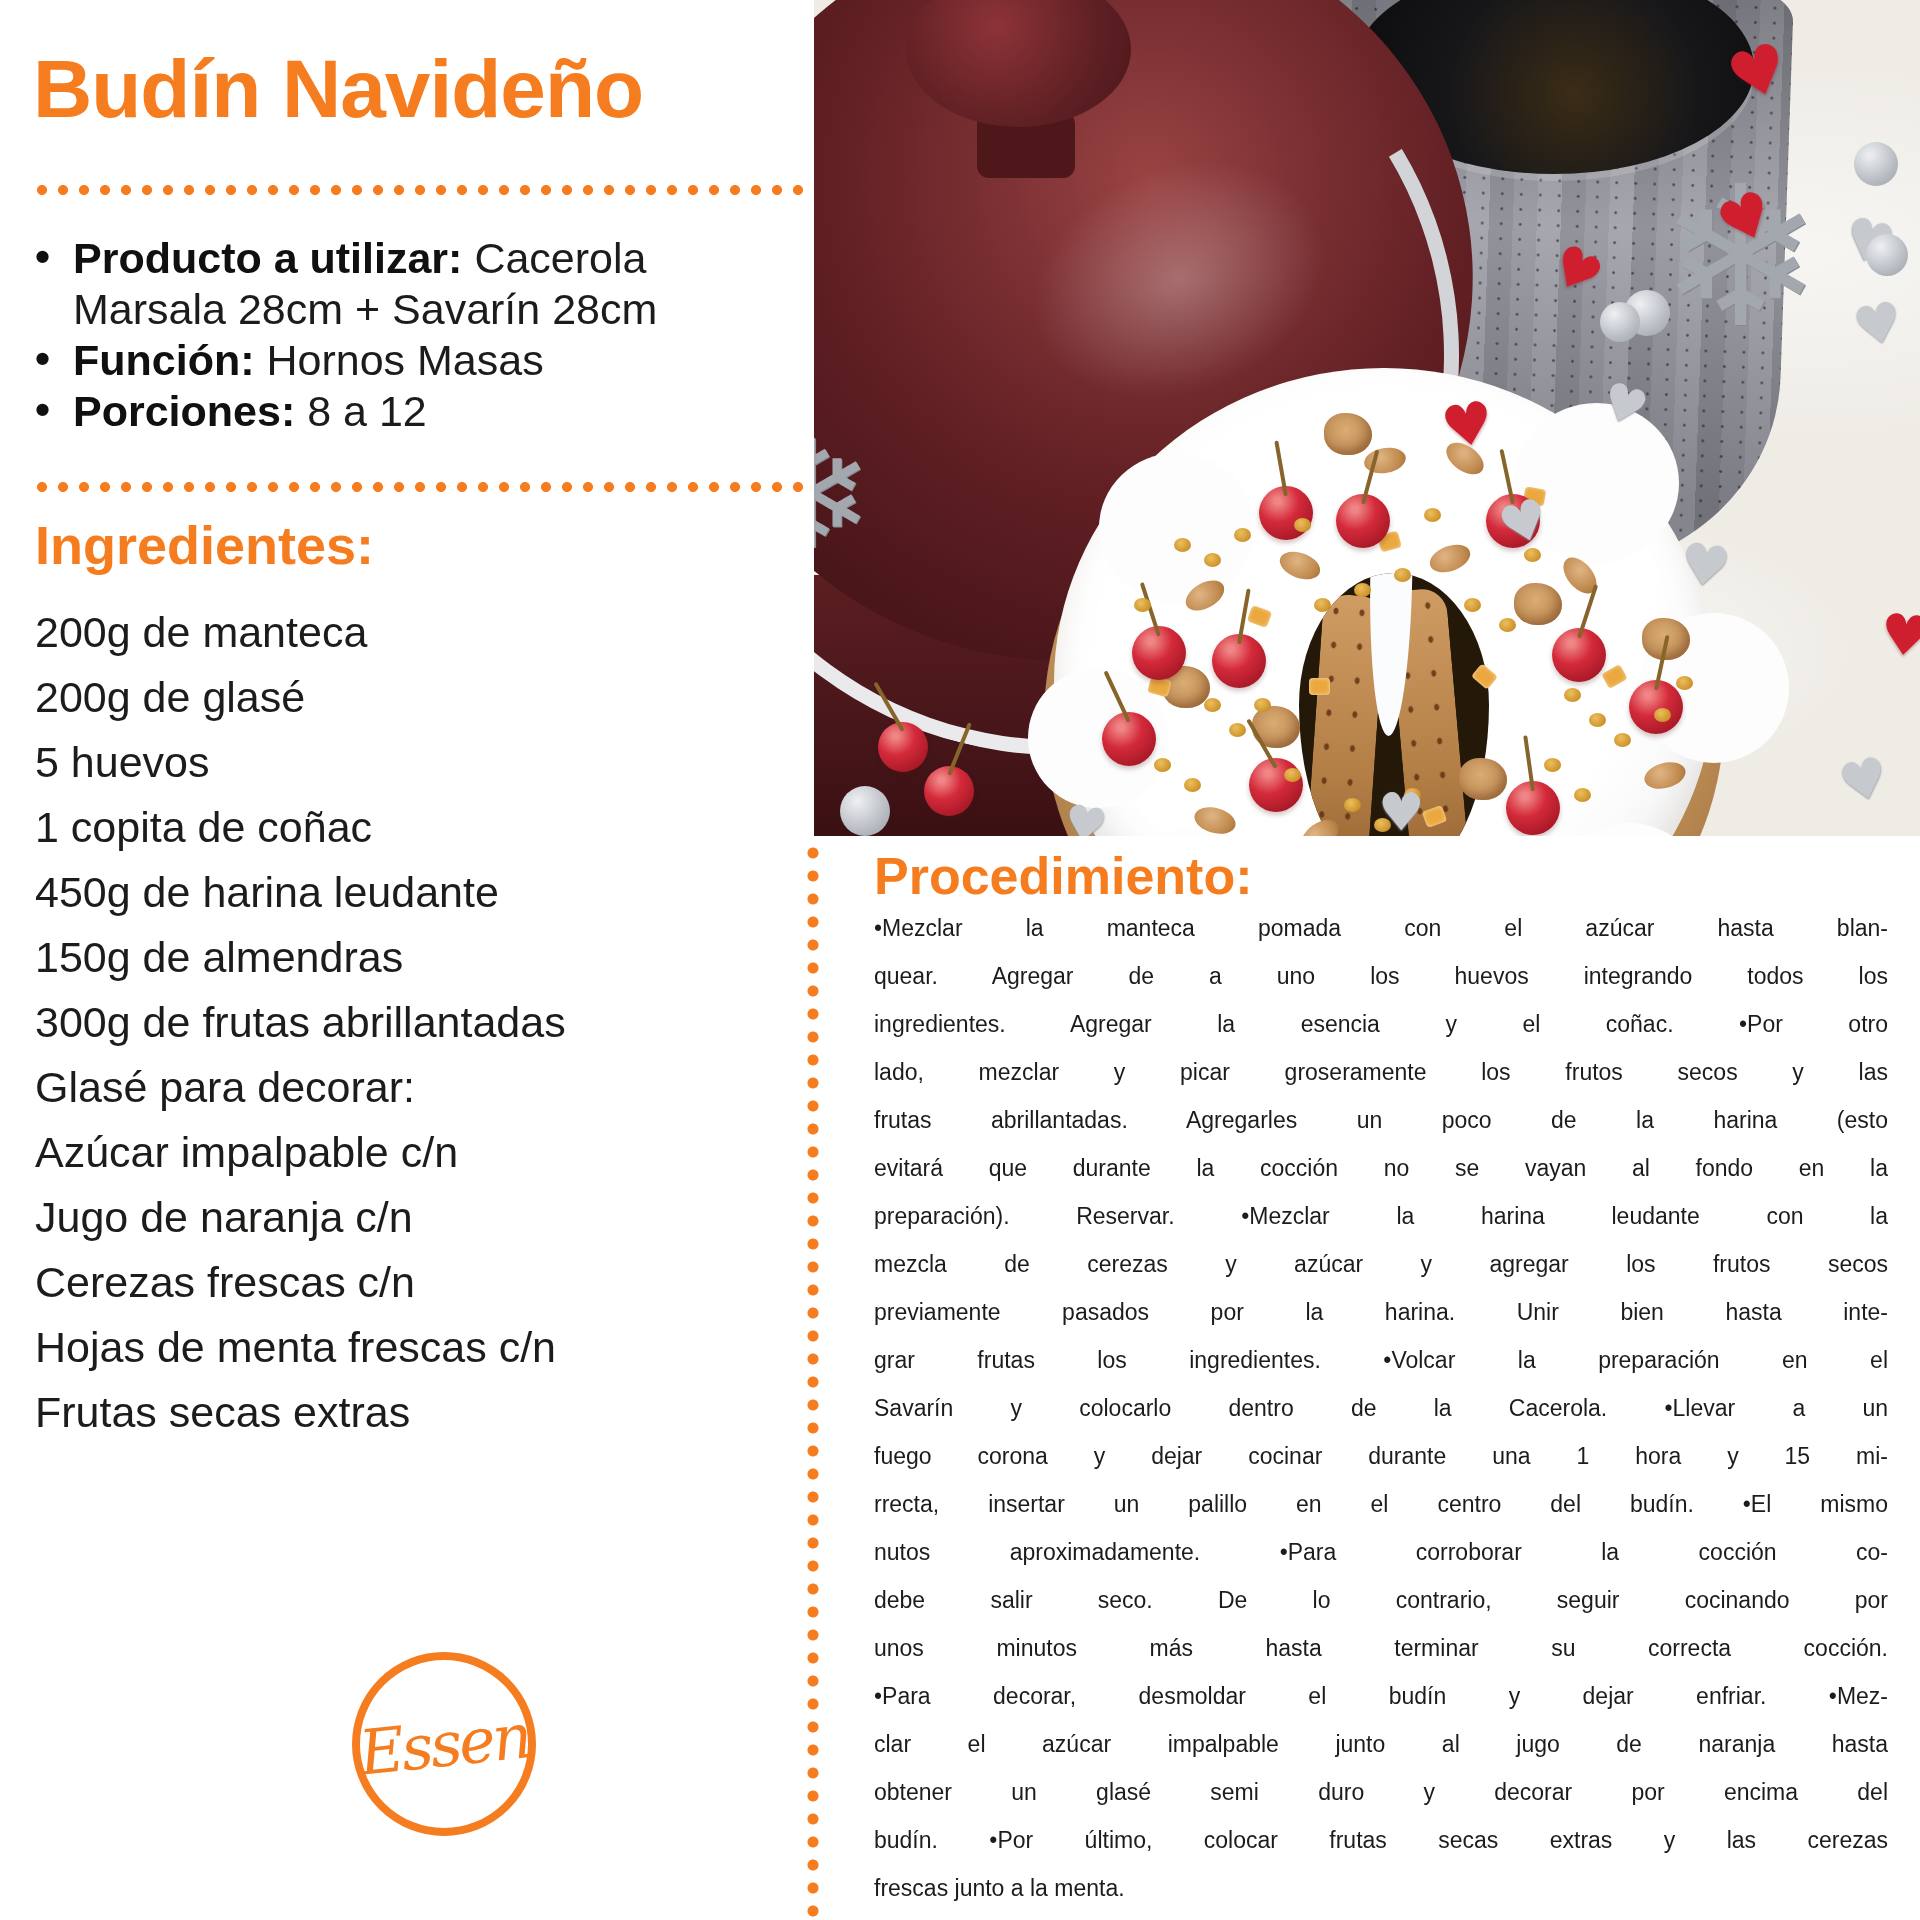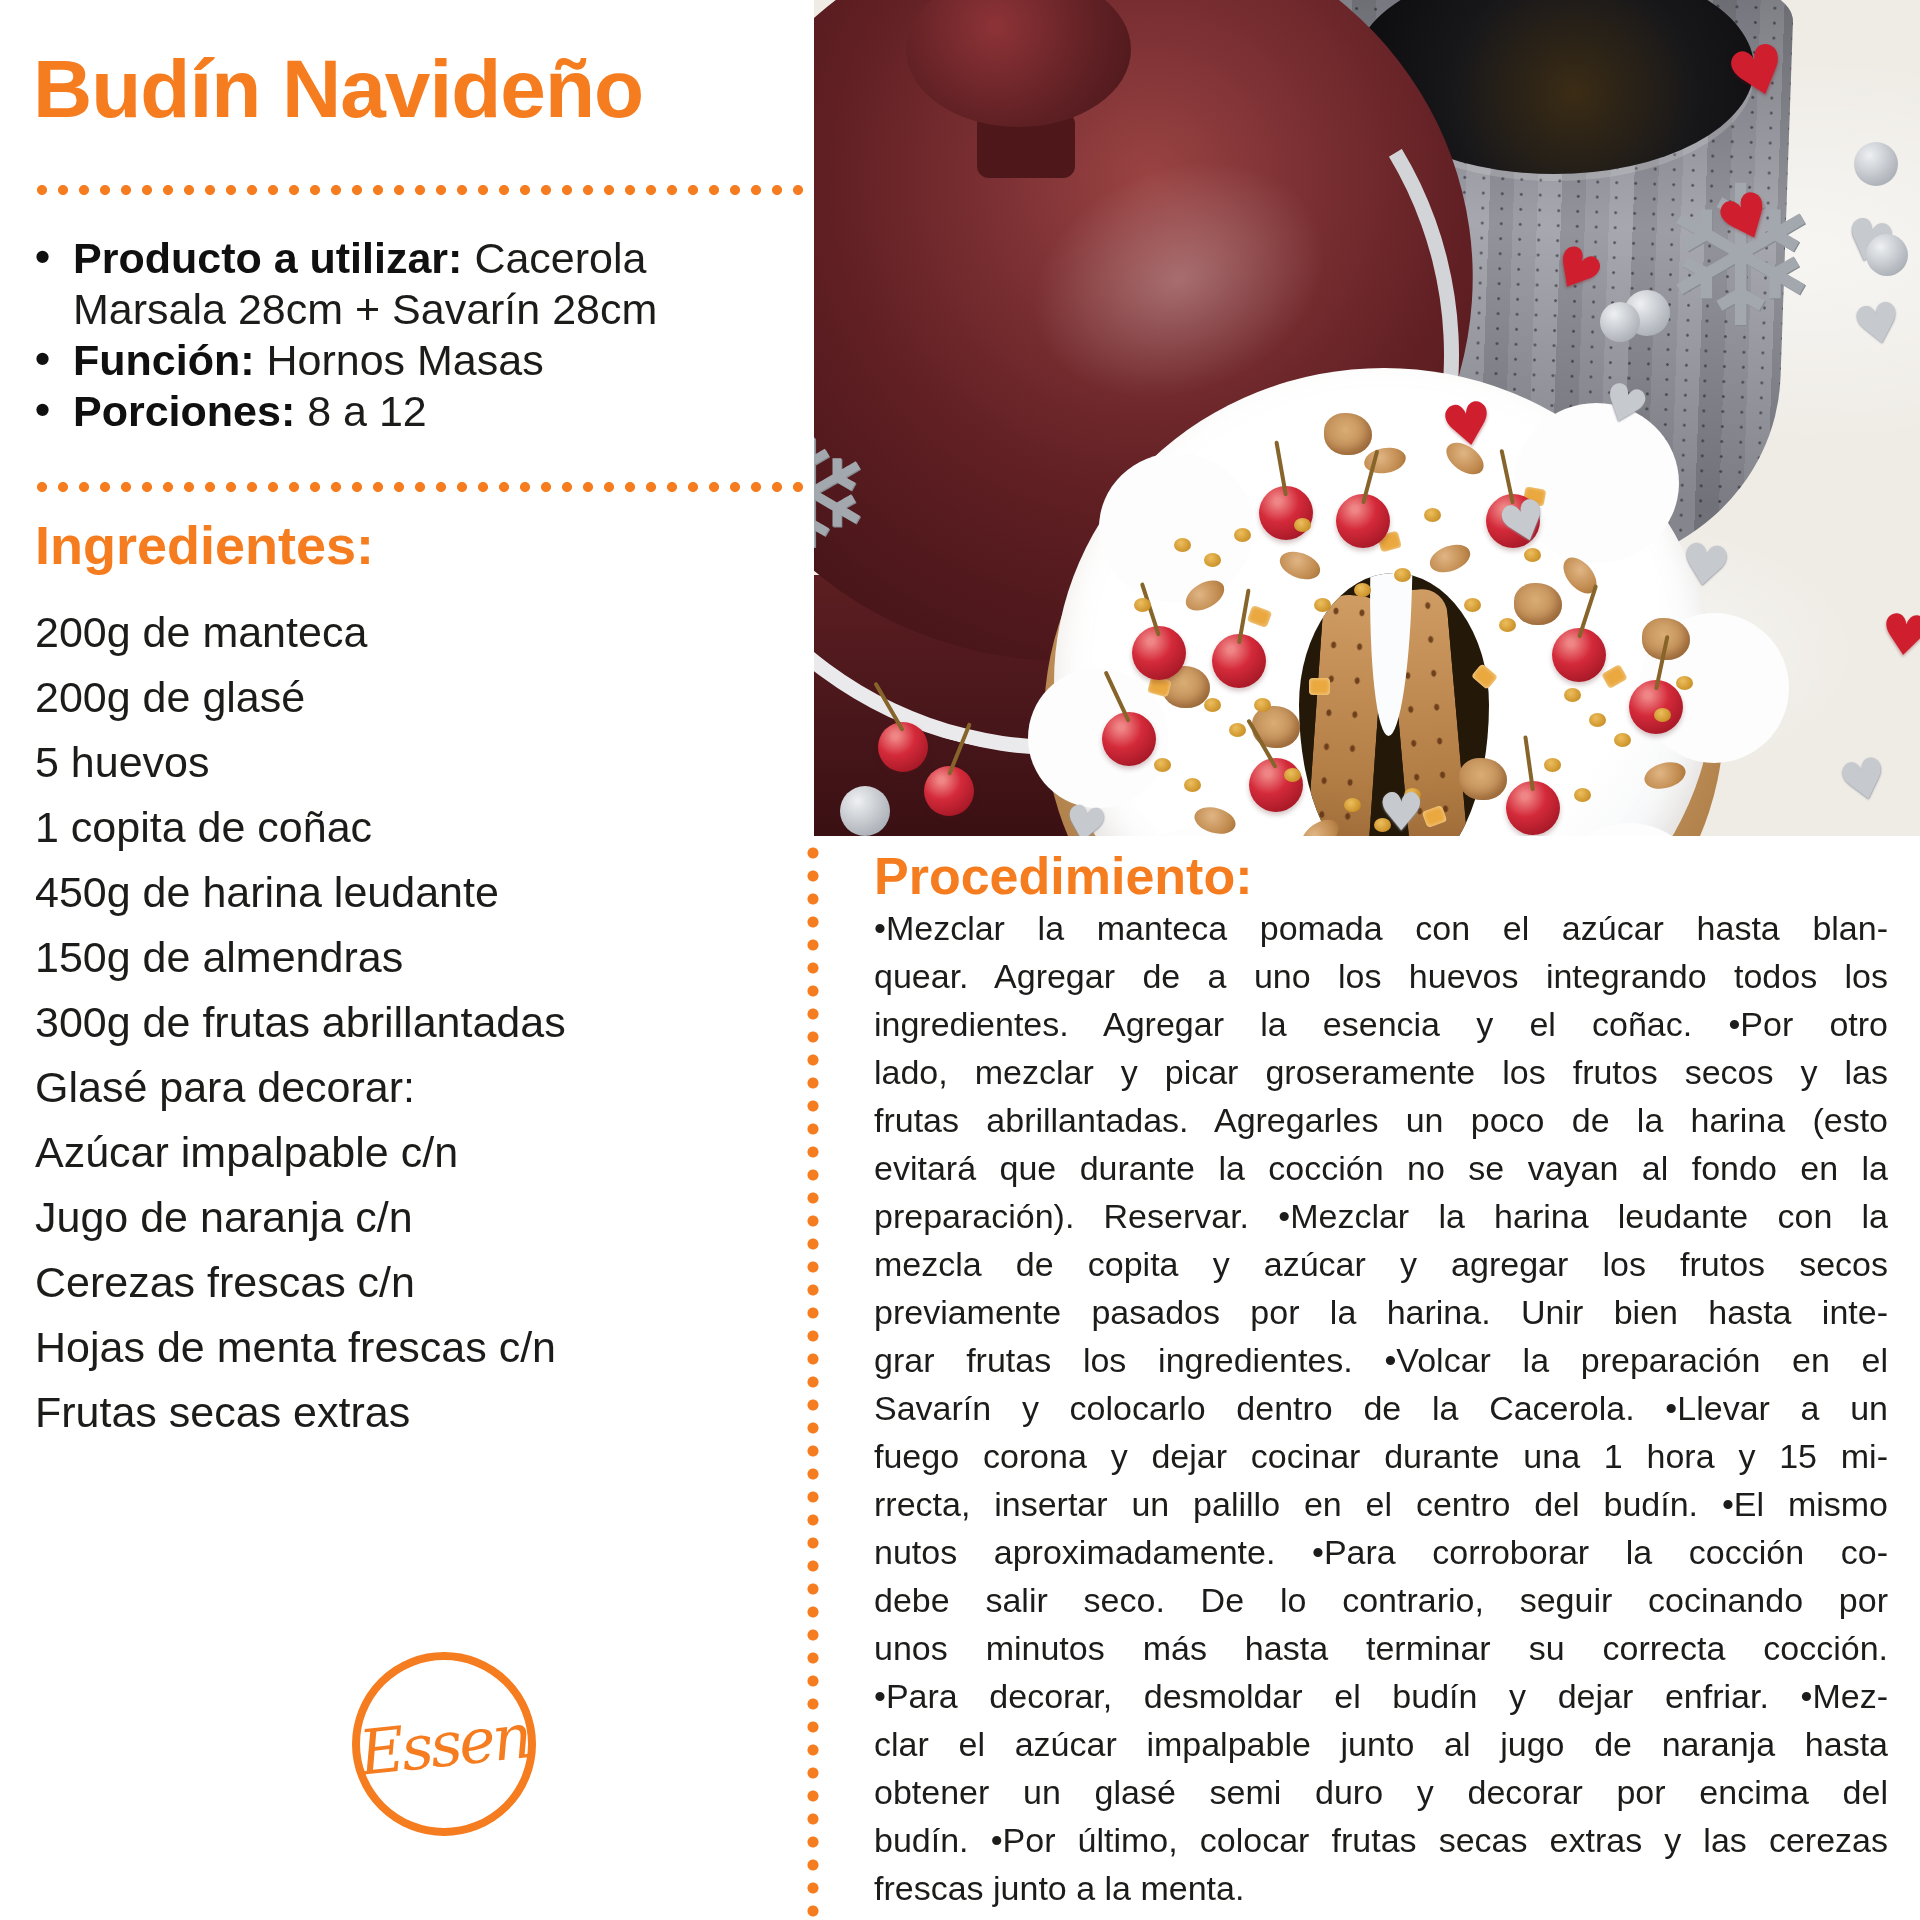--- a/index.html
+++ b/index.html
@@ -29,21 +29,21 @@
   .logo{position:absolute;left:352px;top:1652px;width:168px;height:168px;border:8px solid var(--accent);
         border-radius:50%;display:flex;align-items:center;justify-content:center}
   .logo-text{font-family:"DejaVu Serif",serif;font-style:italic;font-size:62px;color:var(--accent);
              transform:rotate(-6deg);letter-spacing:-3px}
 
   
   .vdots{position:absolute;left:806px;top:846px;width:14px;height:1074px;background-repeat:repeat-y;
          background-image:radial-gradient(circle 5.5px at 7px 7px,var(--accent) 5px,transparent 6px);
          background-size:14px 23px}
   .proc-h{position:absolute;left:874px;top:846px;margin:0;font-size:52px;font-weight:bold;color:var(--accent)}
-  .proc{position:absolute;left:874px;top:904px;width:1014px;font-size:34px;line-height:48px}
+  .proc{position:absolute;left:874px;top:904px;width:1014px;font-size:23px;line-height:48px}
   .pline{text-align:justify;text-align-last:justify}
   .pline:last-child{text-align-last:left}
 
   
   .photo{position:absolute;left:814px;top:0;width:1106px;height:836px;overflow:hidden;
          background:
           radial-gradient(ellipse 420px 200px at 68% 78%, rgba(255,255,255,.65), transparent 70%),
           radial-gradient(ellipse 300px 160px at 52% 58%, rgba(219,212,199,.35), transparent 70%),
           radial-gradient(ellipse 500px 260px at 90% 30%, rgba(255,255,255,.5), transparent 75%),
           var(--photo-bg)}
@@ -312,21 +312,21 @@
       <div class="pline">ingredientes. Agregar la esencia y el coñac. •Por otro</div>
 
       <div class="pline">lado, mezclar y picar groseramente los frutos secos y las</div>
 
       <div class="pline">frutas abrillantadas. Agregarles un poco de la harina (esto</div>
 
       <div class="pline">evitará que durante la cocción no se vayan al fondo en la</div>
 
       <div class="pline">preparación). Reservar. •Mezclar la harina leudante con la</div>
 
-      <div class="pline">mezcla de copita y azúcar y agregar los frutos secos</div>
+      <div class="pline">mezcla de cerezas y azúcar y agregar los frutos secos</div>
 
       <div class="pline">previamente pasados por la harina. Unir bien hasta inte-</div>
 
       <div class="pline">grar frutas los ingredientes. •Volcar la preparación en el</div>
 
       <div class="pline">Savarín y colocarlo dentro de la Cacerola. •Llevar a un</div>
 
       <div class="pline">fuego corona y dejar cocinar durante una 1 hora y 15 mi-</div>
 
       <div class="pline">rrecta, insertar un palillo en el centro del budín. •El mismo</div>

